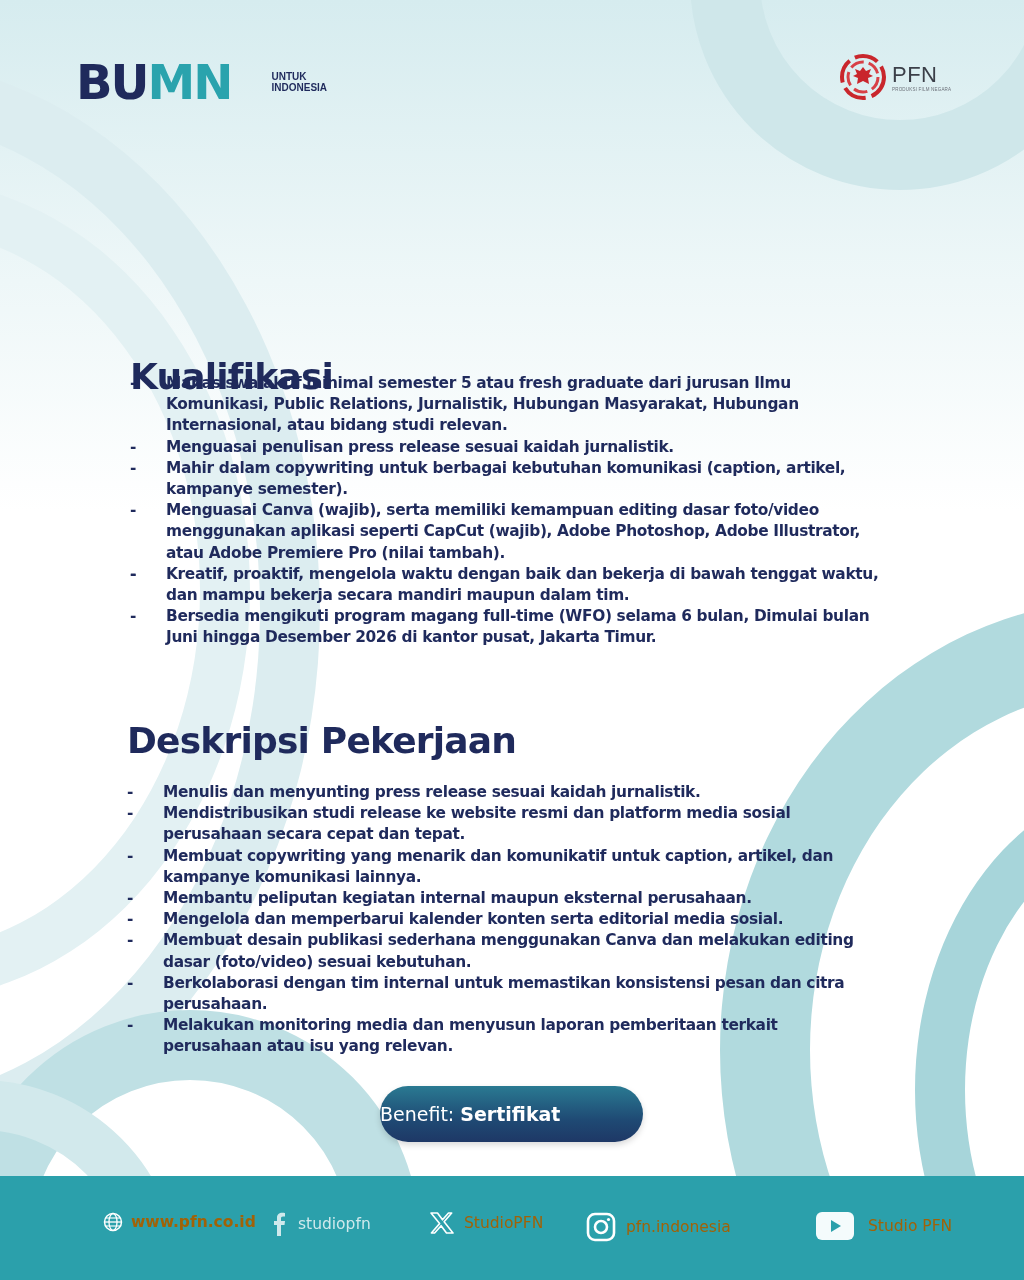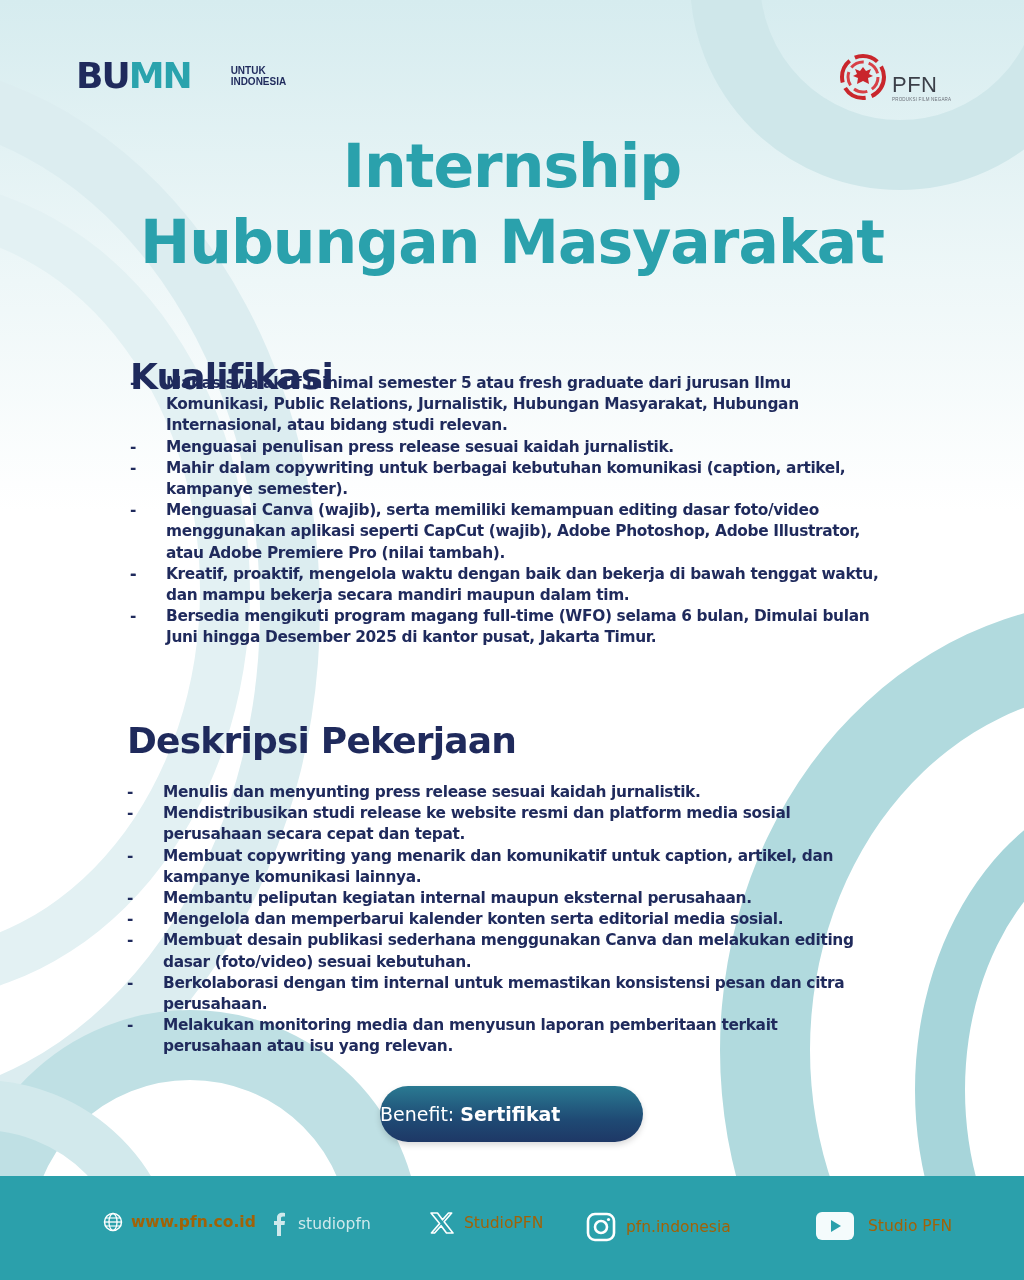--- a/index.html
+++ b/index.html
@@ -9,26 +9,26 @@
     font-family: "DejaVu Sans", sans-serif;
     background: #ffffff;
     color: #1e2b55;
   }
   .bg { position: absolute; inset: 0; overflow: hidden; z-index: 0;
         background: linear-gradient(180deg, #d6ecef 0%, #eef7f8 22%, #ffffff 40%, #ffffff 100%); }
   .arc { position: absolute; border-radius: 50%; border-style: solid; border-color: #a9d6dc; }
   .content { position: absolute; inset: 0; z-index: 1; }
 
   .logo-bumn { position: absolute; left: 76px; top: 58px; display: flex; align-items: center; gap: 4px; }
-  .bumn-mark { font-family: "DejaVu Sans", sans-serif; font-weight: bold; font-size: 36px; letter-spacing: -2px; line-height: 1; text-align: center; }
+  .bumn-mark { font-family: "DejaVu Sans", sans-serif; font-weight: bold; font-size: 48px; letter-spacing: -2px; line-height: 1; text-align: center; }
   .bumn-mark .b { color: #1f2a5c; }
   .bumn-mark .m { color: #2aa3ad; }
   .bumn-sub { font-family: "Liberation Sans", sans-serif; font-weight: bold; font-size: 10px; line-height: 11px; color: #1f2a5c; margin-left: 36px; }
 
-  .logo-pfn { position: absolute; left: 838px; top: 52px; display: flex; align-items: flex-end; gap: 4px; }
+  .logo-pfn { position: absolute; left: 838px; top: 52px; display: flex; align-items: center; gap: 4px; }
   .pfn-emblem { width: 50px; height: 50px; }
   .pfn-text { display: flex; flex-direction: column; }
   .pfn-name { font-family: "Liberation Sans", sans-serif; font-size: 22px; color: #3b3f48; letter-spacing: 0.5px; line-height: 24px; }
   .pfn-tag { font-family: "Liberation Sans", sans-serif; font-size: 4.5px; color: #6b6f78; letter-spacing: 0.2px; }
 
   .title { position: absolute; left: 0; right: 0; top: 128px; text-align: center;
            font-family: "DejaVu Sans", sans-serif; font-weight: bold; color: #2aa1ac; }
   .title .l1 { font-size: 60px; line-height: 76px; letter-spacing: -1px; }
   .title .l2 { font-size: 60px; line-height: 76px; letter-spacing: -1px; }
 
@@ -83,35 +83,31 @@
       <circle cx="25" cy="25" r="21" fill="none" stroke="#c9262c" stroke-width="4" stroke-dasharray="24 6"></circle>
       <circle cx="25" cy="25" r="15" fill="none" stroke="#d84046" stroke-width="3" stroke-dasharray="14 5"></circle>
       <path d="M25 15 l3 4 l5 -2 l-2 5 l4 2 l-5 2 l1 6 l-6 -3 l-6 3 l1 -6 l-5 -2 l4 -2 l-2 -5 l5 2 z" fill="#c9262c"></path>
     </svg>
     <div class="pfn-text">
       <span class="pfn-name">PFN</span>
       <span class="pfn-tag">PRODUKSI FILM NEGARA</span>
     </div>
   </div>
 
-  <div class="title">
-    <div class="l1">Internship</div>
-    <div class="l2">Hubungan Masyarakat</div>
-  </div>
 
   <h2 class="section-heading" style="left:130px; top:308px;margin-top:48px;">Kualifikasi</h2>
 
   <ul class="list" style="left:130px; top:373px; width:760px;">
     <li><span class="dash">-</span><span>Mahasiswa aktif minimal semester 5 atau fresh graduate dari jurusan Ilmu Komunikasi, Public Relations, Jurnalistik, Hubungan Masyarakat, Hubungan Internasional, atau bidang studi relevan.</span></li>
     <li><span class="dash">-</span><span>Menguasai penulisan press release sesuai kaidah jurnalistik.</span></li>
     <li><span class="dash">-</span><span>Mahir dalam copywriting untuk berbagai kebutuhan komunikasi (caption, artikel, kampanye semester).</span></li>
     <li><span class="dash">-</span><span>Menguasai Canva (wajib), serta memiliki kemampuan editing dasar foto/video menggunakan aplikasi seperti CapCut (wajib), Adobe Photoshop, Adobe Illustrator, atau Adobe Premiere Pro (nilai tambah).</span></li>
     <li><span class="dash">-</span></li>
     <li><span class="dash">-</span><span>Kreatif, proaktif, mengelola waktu dengan baik dan bekerja di bawah tenggat waktu, dan mampu bekerja secara mandiri maupun dalam tim.</span></li>
-    <li><span class="dash">-</span><span>Bersedia mengikuti program magang full-time (WFO) selama 6 bulan, Dimulai bulan Juni hingga Desember 2025 di kantor pusat, Jakarta Timur.</span></li>
+    <li><span class="dash">-</span><span>Bersedia mengikuti program magang full-time (WFO) selama 6 bulan, Dimulai bulan Juni hingga Desember 2026 di kantor pusat, Jakarta Timur.</span></li>
   </ul>
 
   <h2 class="section-heading" style="left:127px; top:720px;">Deskripsi Pekerjaan</h2>
 
   <ul class="list" style="left:127px; top:782px; width:740px;">
     <li><span class="dash">-</span><span>Menulis dan menyunting press release sesuai kaidah jurnalistik.</span></li>
     <li><span class="dash">-</span><span>Mendistribusikan studi release ke website resmi dan platform media sosial perusahaan secara cepat dan tepat.</span></li>
     <li><span class="dash">-</span><span>Membuat copywriting yang menarik dan komunikatif untuk caption, artikel, dan kampanye komunikasi lainnya.</span></li>
     <li><span class="dash">-</span><span>Membantu peliputan kegiatan internal maupun eksternal perusahaan.</span></li>
     <li><span class="dash">-</span><span>Mengelola dan memperbarui kalender konten serta editorial media sosial.</span></li>

